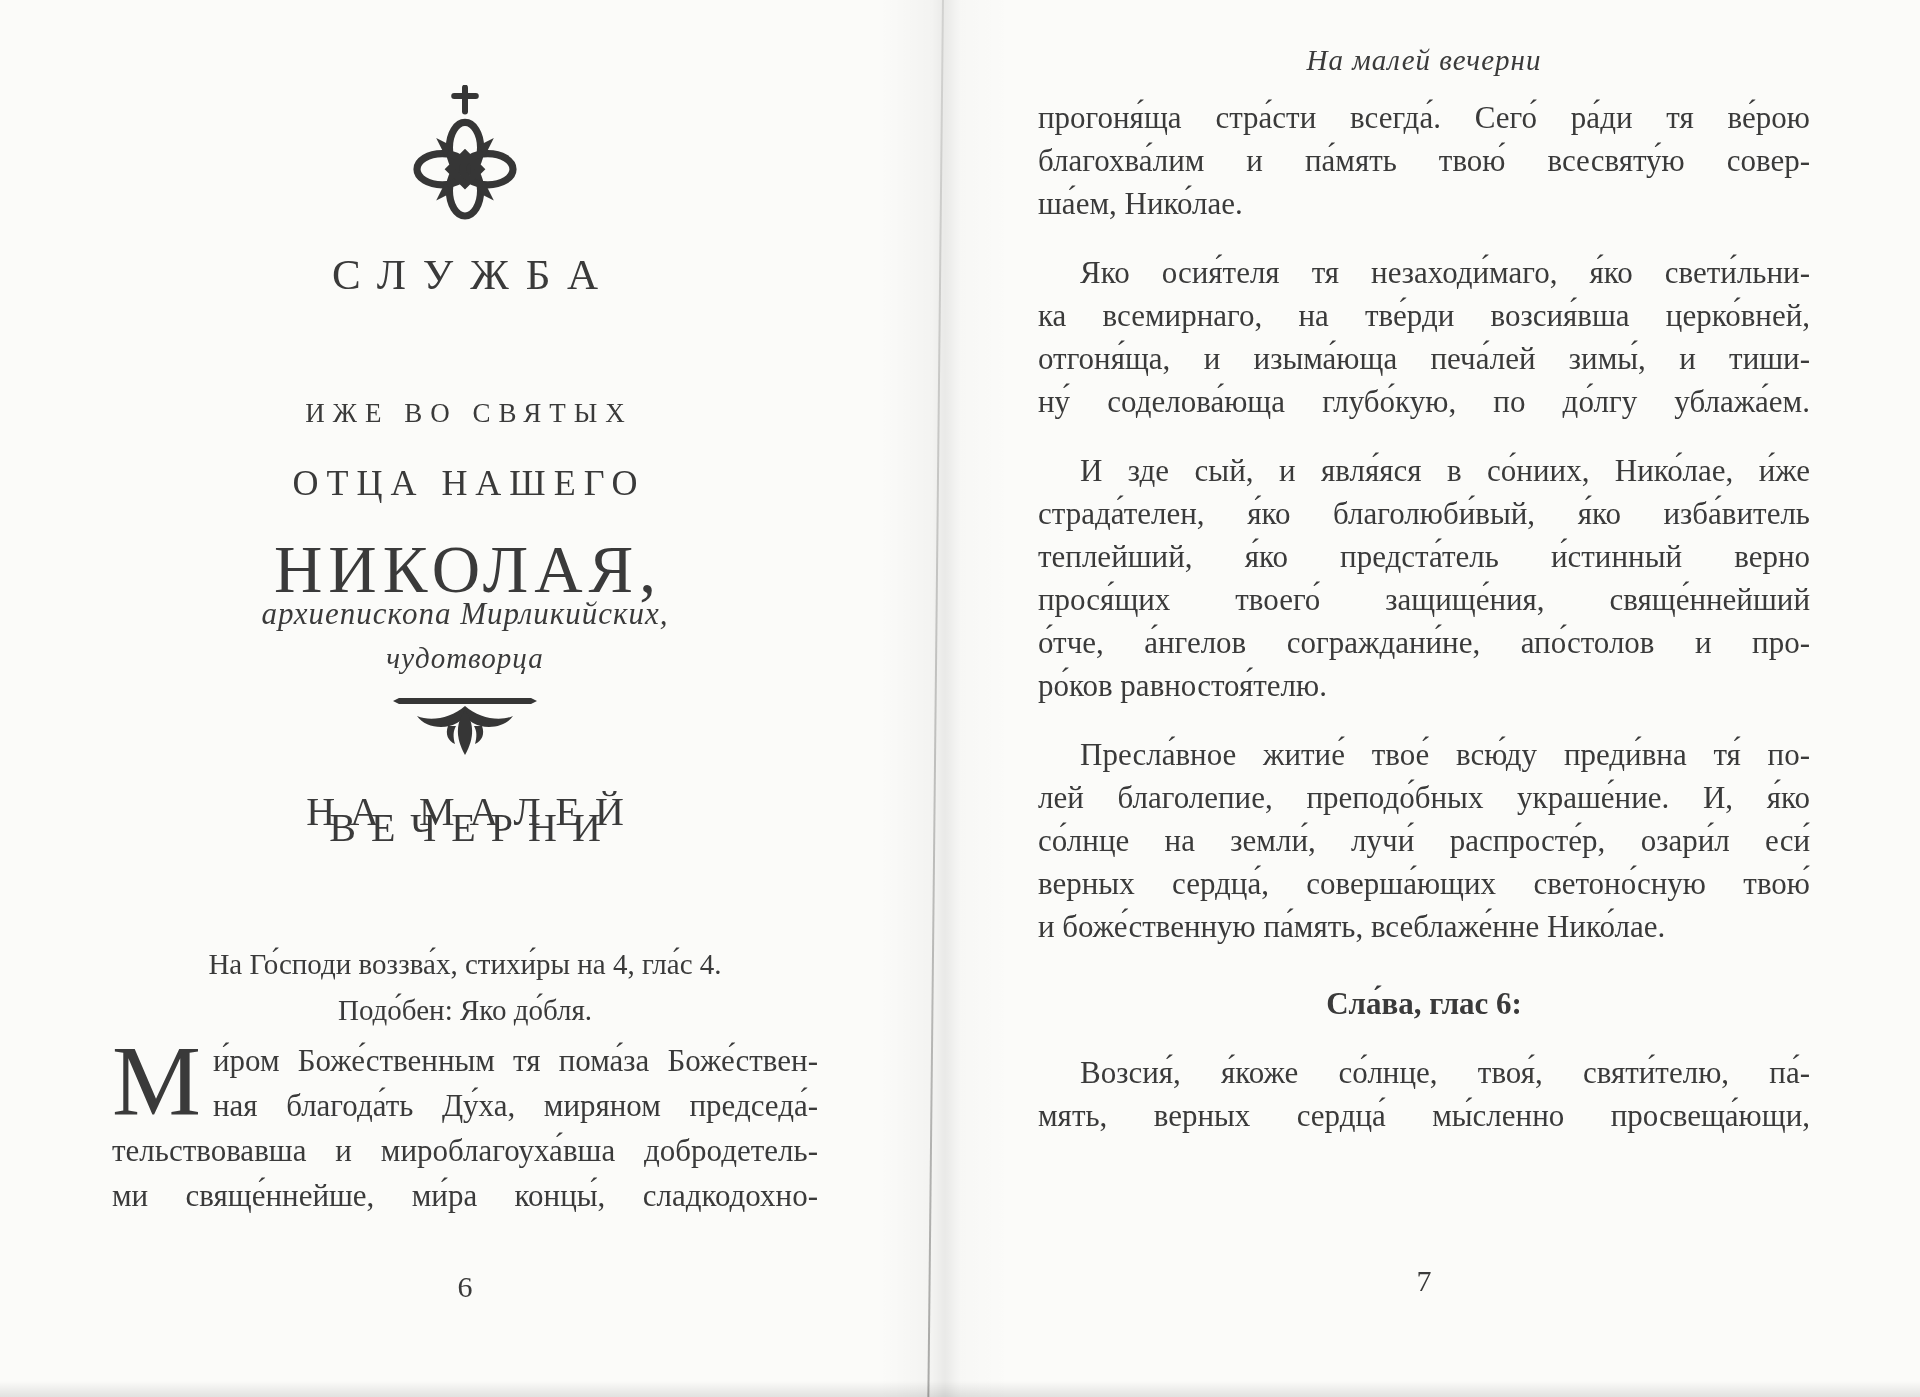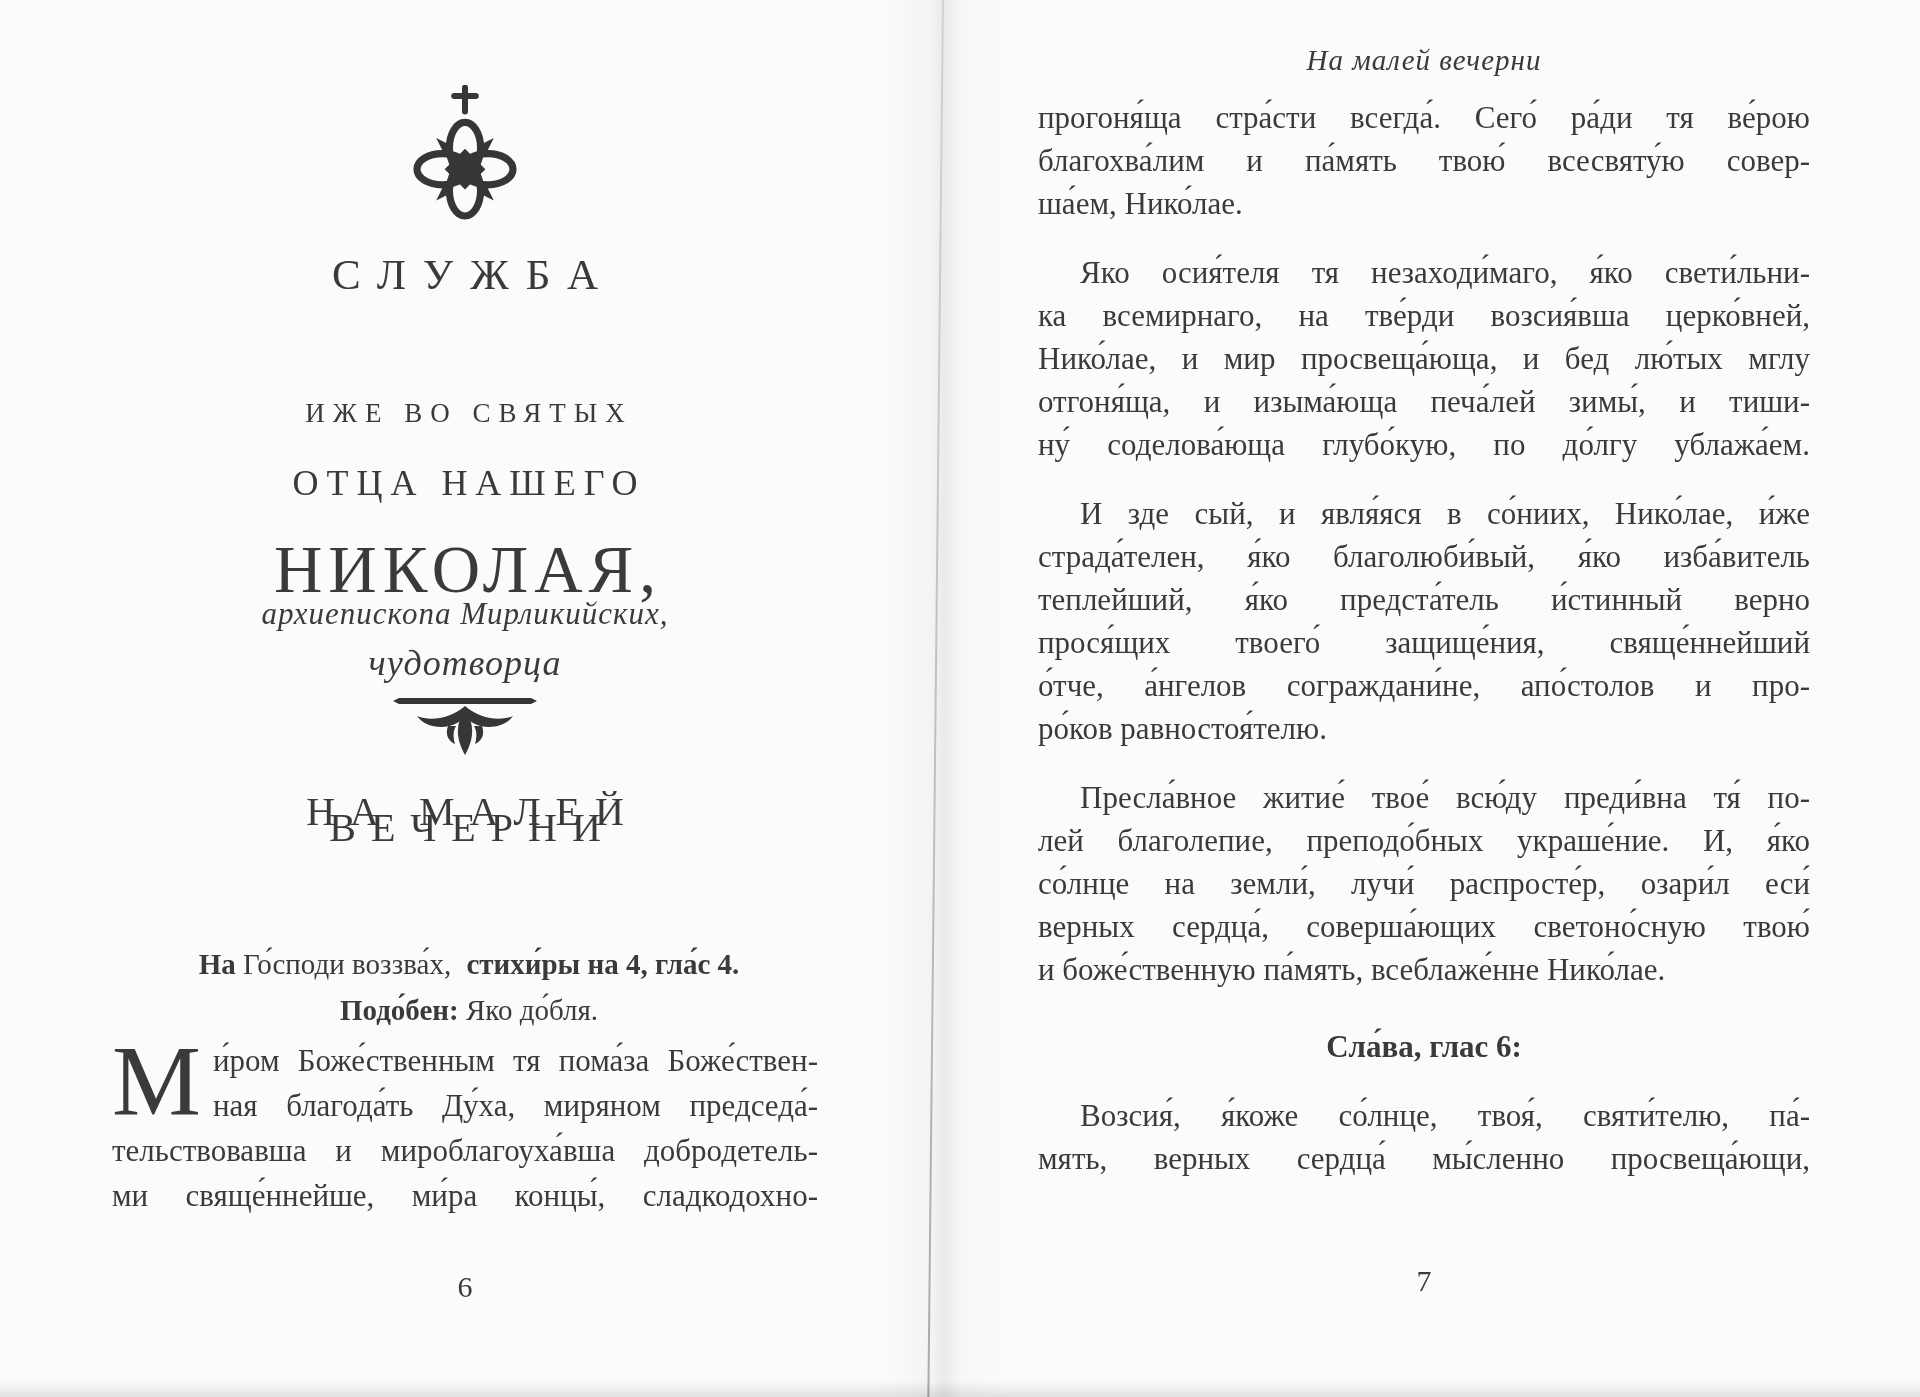--- a/index.html
+++ b/index.html
@@ -29,27 +29,27 @@
   
   .lp{position:absolute;left:112px;top:0;width:706px;height:100%;}
   .lp .centered{position:absolute;left:0;width:100%;text-align:center;}
   .emblem{top:85px;}
   .t-sluzhba{top:250px;font-size:43px;letter-spacing:17px;text-indent:17px;font-weight:500;}
   .t-den{top:336px;font-size:33px;font-style:italic;letter-spacing:2px;}
   .t-izhe{top:398px;font-size:27px;letter-spacing:8px;text-indent:8px;}
   .t-otca{top:462px;font-size:36px;letter-spacing:8px;text-indent:8px;}
   .t-nikolaya{top:531px;font-size:67px;letter-spacing:6px;text-indent:6px;}
   .t-arhiep{top:596px;font-size:31px;font-style:italic;letter-spacing:1px;}
-  .t-chudo{top:642px;font-size:36px;font-style:italic;letter-spacing:1px;}
+  .t-chudo{top:642px;font-size:29px;font-style:italic;letter-spacing:1px;}
   .fleuron{top:692px;}
   .t-namaley{top:788px;font-size:40px;letter-spacing:15px;text-indent:15px;}
   .t-vecherni{top:804px;font-size:40px;letter-spacing:15px;text-indent:15px;}
   .rubric1{top:948px;font-size:29px;}
   .rubric2{top:994px;font-size:29px;}
-  .b{font-weight:bold;margin-left:8px;}
+  .b{font-weight:normal;}
 
   .lp-par{position:absolute;left:0;top:1038px;width:100%;font-size:31px;line-height:45px;}
   .dropcap{
     float:left;font-size:100px;line-height:82px;height:88px;
     padding:2px 12px 0 0;color:#3a3a3a;
   }
   .line{text-align:justify;text-align-last:justify;white-space:normal;}
   .line.indent{padding-left:42px;}
   .line.last-left{text-align-last:left;}
 
@@ -143,21 +143,20 @@
     <div class="rp-body">
       <div>
           <div class="para">
             <div class="line">прогоня́ща стра́сти всегда́. Сего́ ра́ди тя ве́рою</div>
             <div class="line">благохва́лим и па́мять твою́ всесвяту́ю совер-</div>
             <div class="line last-left">ша́ем, Нико́лае.</div>
           </div>
           <div class="para">
             <div class="line indent">Яко осия́теля тя незаходи́маго, я́ко свети́льни-</div>
             <div class="line">ка всемирнаго, на тве́рди возсия́вша церко́вней,</div>
-            <div class="line">Нико́лае, и мир просвеща́юща, и бед лю́тых мглу</div>
             <div class="line">отгоня́ща, и изыма́юща печа́лей зимы́, и тиши-</div>
             <div class="line">ну́ соделова́юща глубо́кую, по до́лгу ублажа́ем.</div>
           </div>
           <div class="para">
             <div class="line indent">И зде сый, и явля́яся в со́ниих, Нико́лае, и́же</div>
             <div class="line">страда́телен, я́ко благолюби́вый, я́ко изба́витель</div>
             <div class="line">теплейший, я́ко предста́тель и́стинный верно</div>
             <div class="line">прося́щих твоего́ защище́ния, свяще́ннейший</div>
             <div class="line">о́тче, а́нгелов сограждани́не, апо́столов и про-</div>
             <div class="line last-left">ро́ков равностоя́телю.</div>

